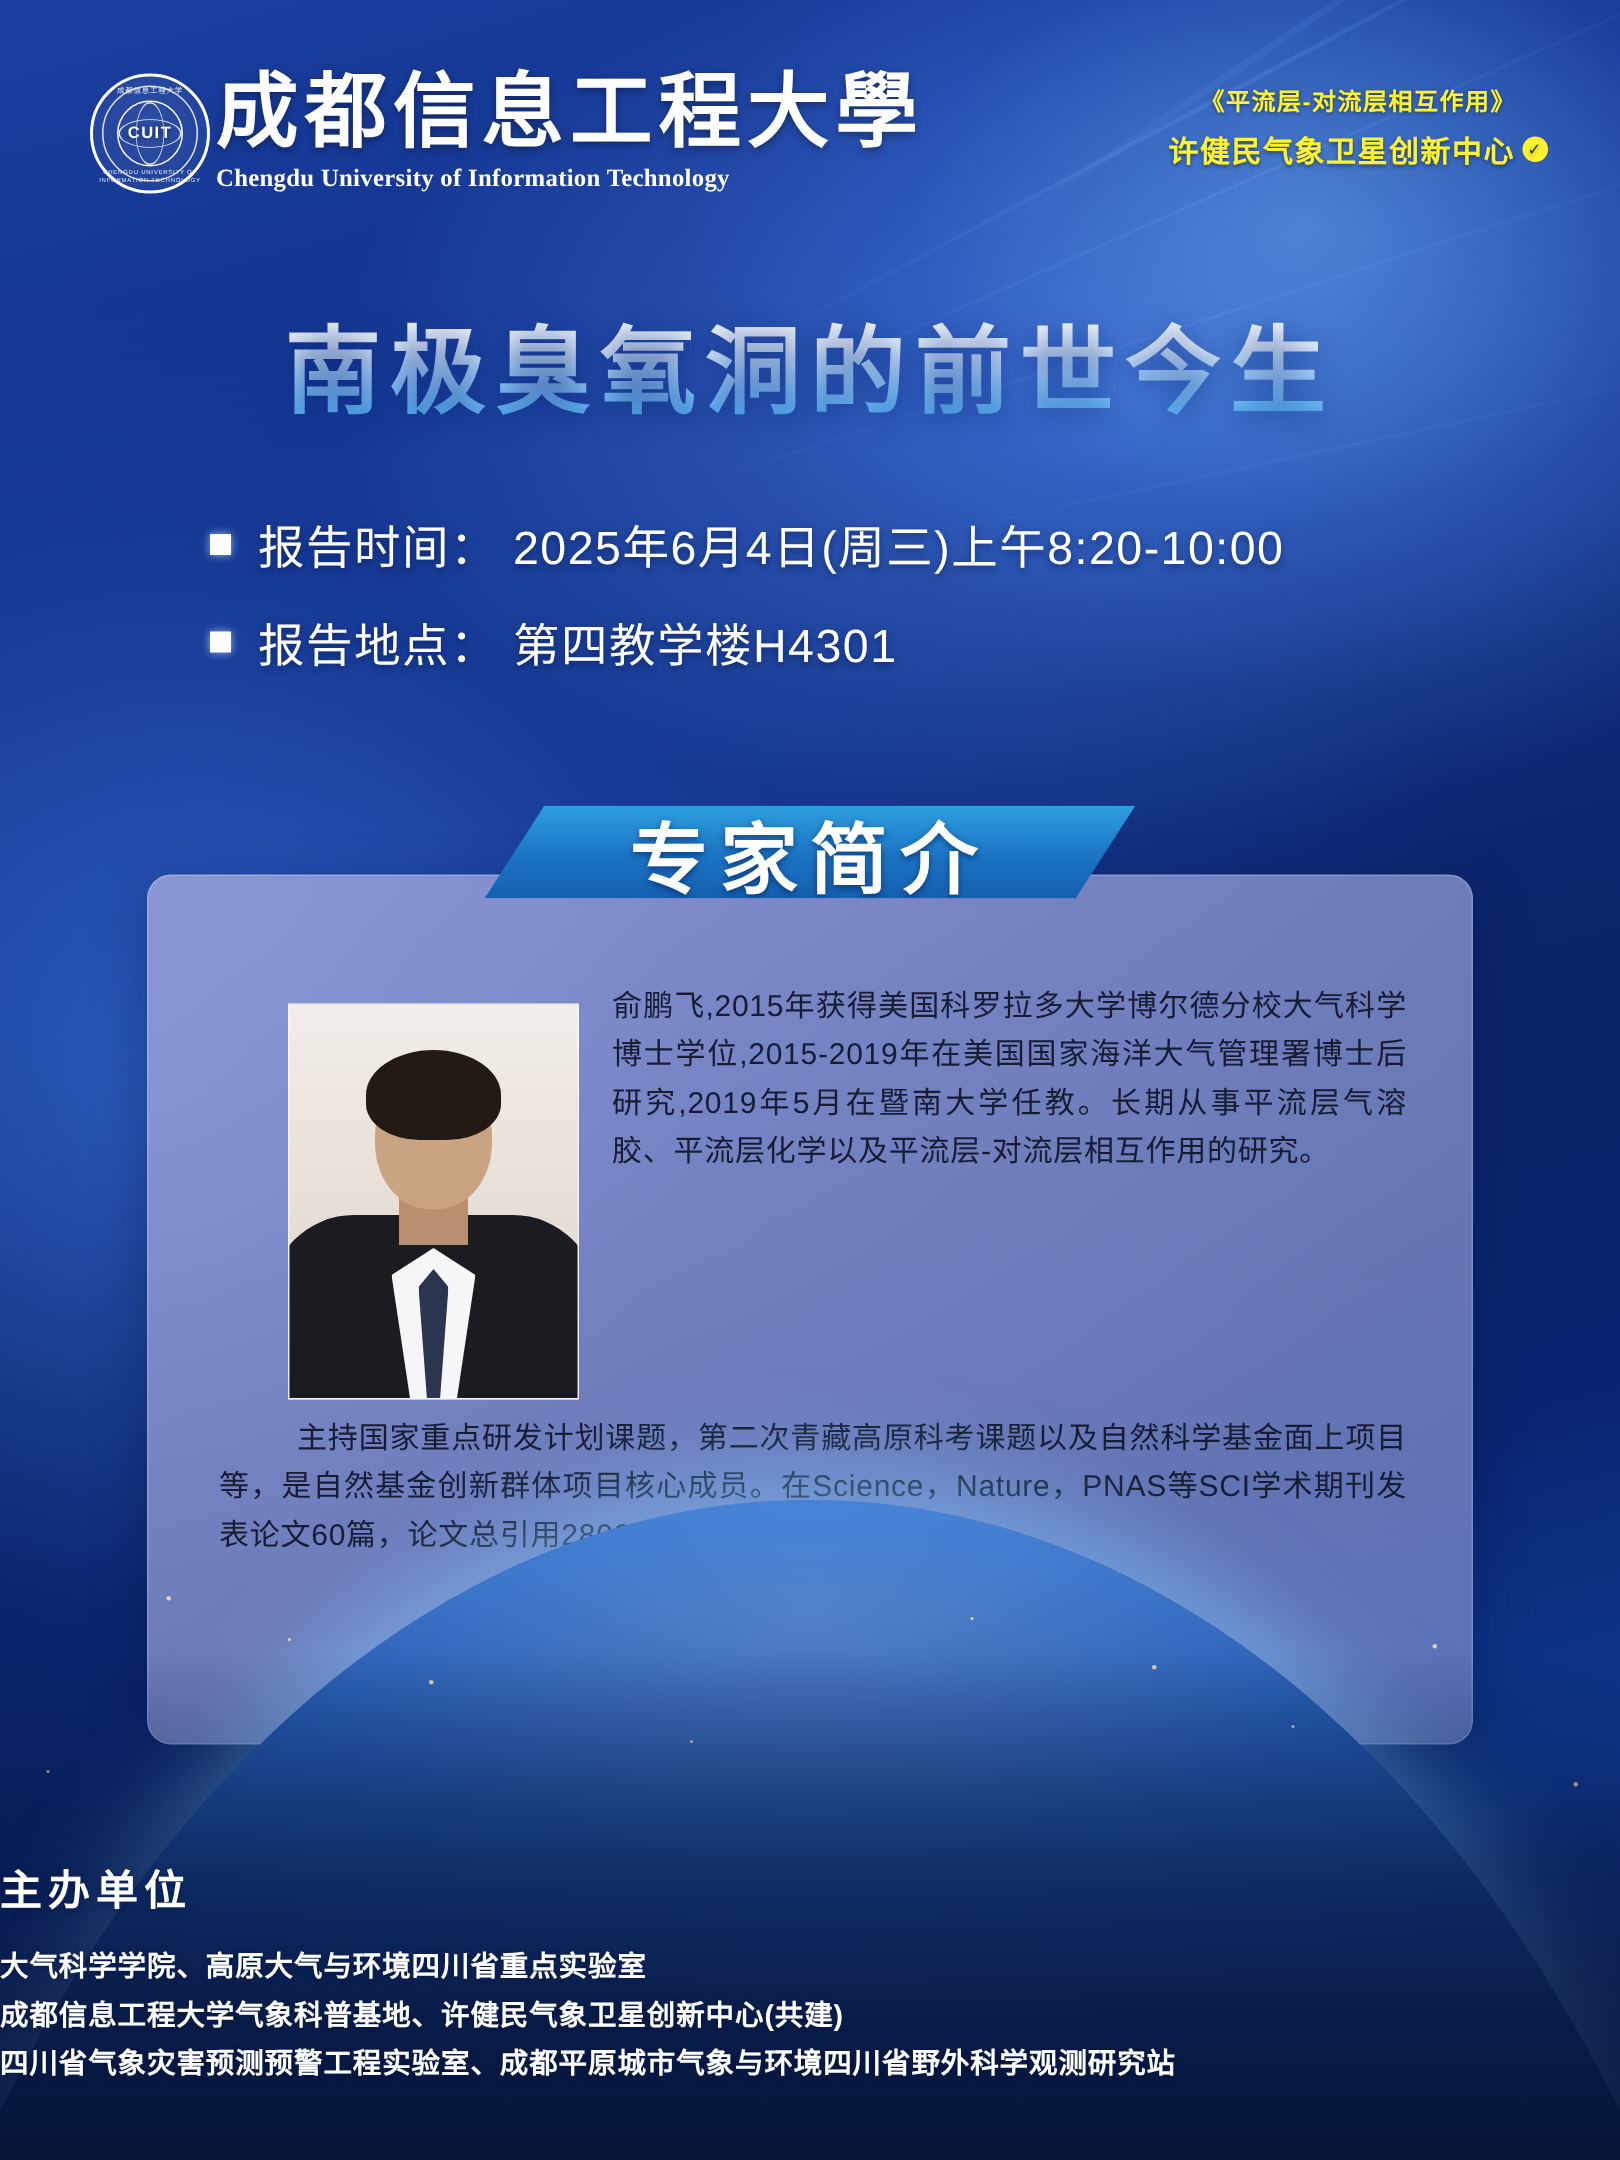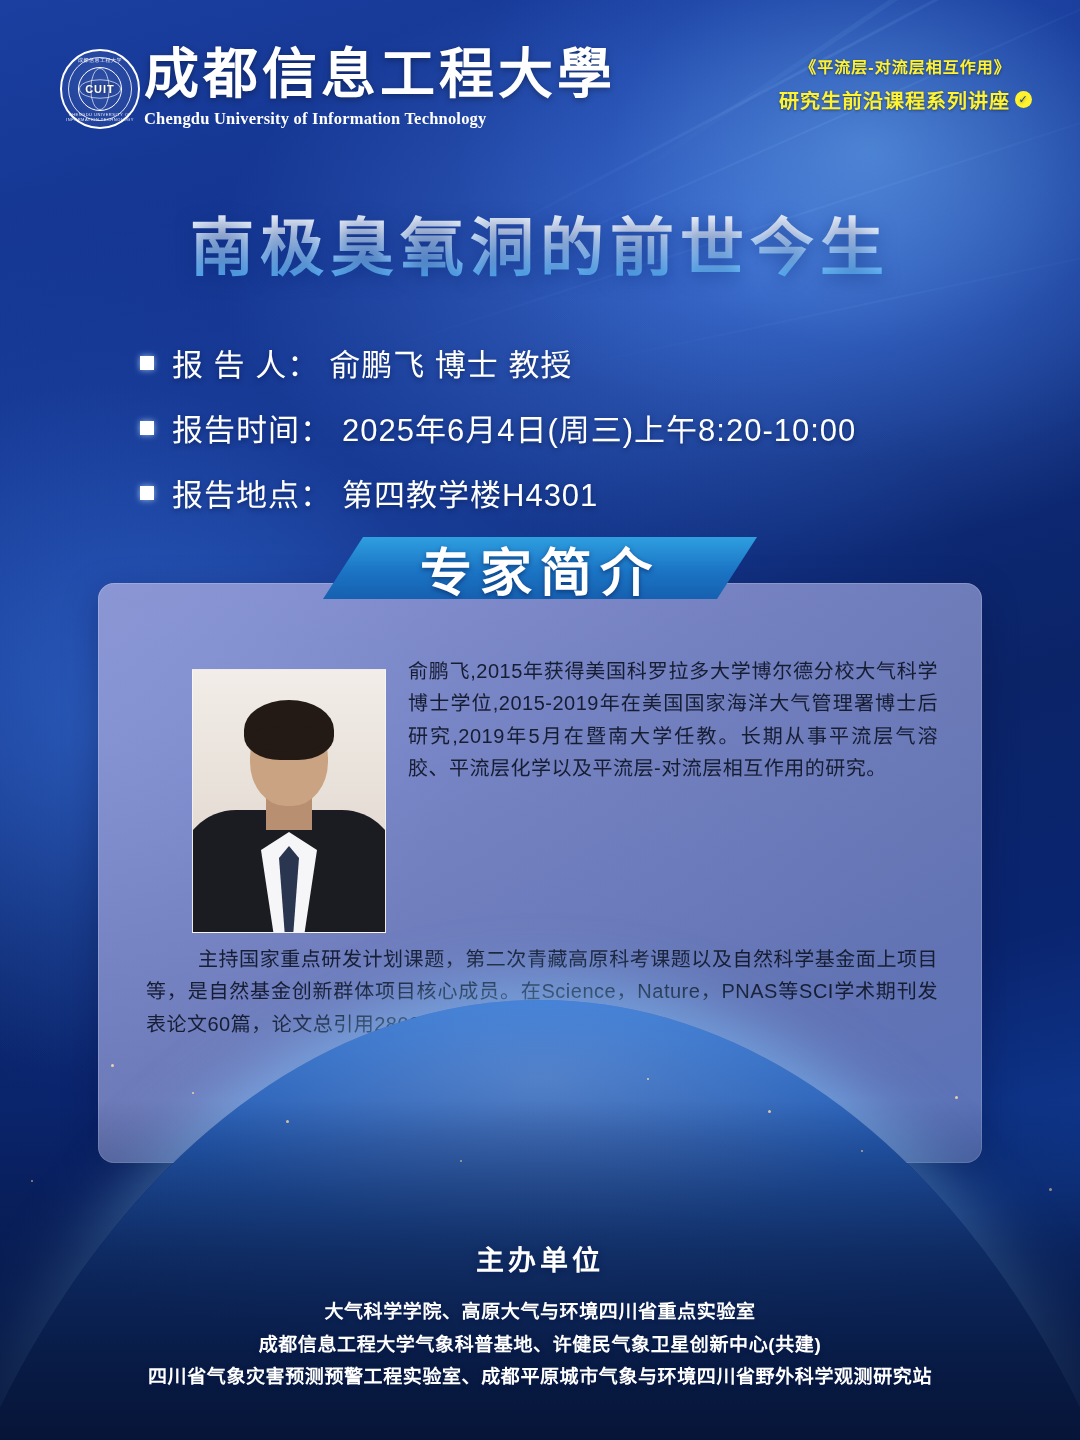--- a/index.html
+++ b/index.html
@@ -347,21 +347,20 @@
     color: #161d33;
   }
   .bio-p.first { margin-bottom: 14px; }
   .bio-p.second { text-indent: 52px; clear: both; padding-top: 4px; }
 
   
   .org {
     position: absolute;
     left: 0; right: 0;
     top: 1238px;
-    text-align: center;
     color: #ffffff;
   }
   .org-title {
     font-size: 28px;
     font-weight: bold;
     letter-spacing: 4px;
     margin-bottom: 18px;
     text-shadow: 0 2px 6px rgba(0,20,70,0.6);
   }
   .org-line {
@@ -395,34 +394,29 @@
         <div class="arc-text bottom">CHENGDU UNIVERSITY OF INFORMATION TECHNOLOGY</div>
       </div>
       <div class="brand-text">
         <div class="brand-cn">成都信息工程大學</div>
         <div class="brand-en">Chengdu University of Information Technology</div>
       </div>
     </div>
     <div class="series">
       <div class="series-line1">《平流层-对流层相互作用》</div>
       <div class="series-line2">
-        <span>研究生前沿课程系列讲座</span>
+        <span>许健民气象卫星创新中心</span>
         <span class="series-badge">✓</span>
       </div>
     </div>
   </div>
 
   <div class="title">南极臭氧洞的前世今生</div>
 
   <div class="info">
-    <div class="info-row">
-      <span class="bullet"></span>
-      <span class="info-label">报 告 人：</span>
-      <span class="info-value">俞鹏飞  博士  教授</span>
-    </div>
     <div class="info-row">
       <span class="bullet"></span>
       <span class="info-label">报告时间：</span>
       <span class="info-value">2025年6月4日(周三)上午8:20-10:00</span>
     </div>
     <div class="info-row">
       <span class="bullet"></span>
       <span class="info-label">报告地点：</span>
       <span class="info-value">第四教学楼H4301</span>
     </div>

